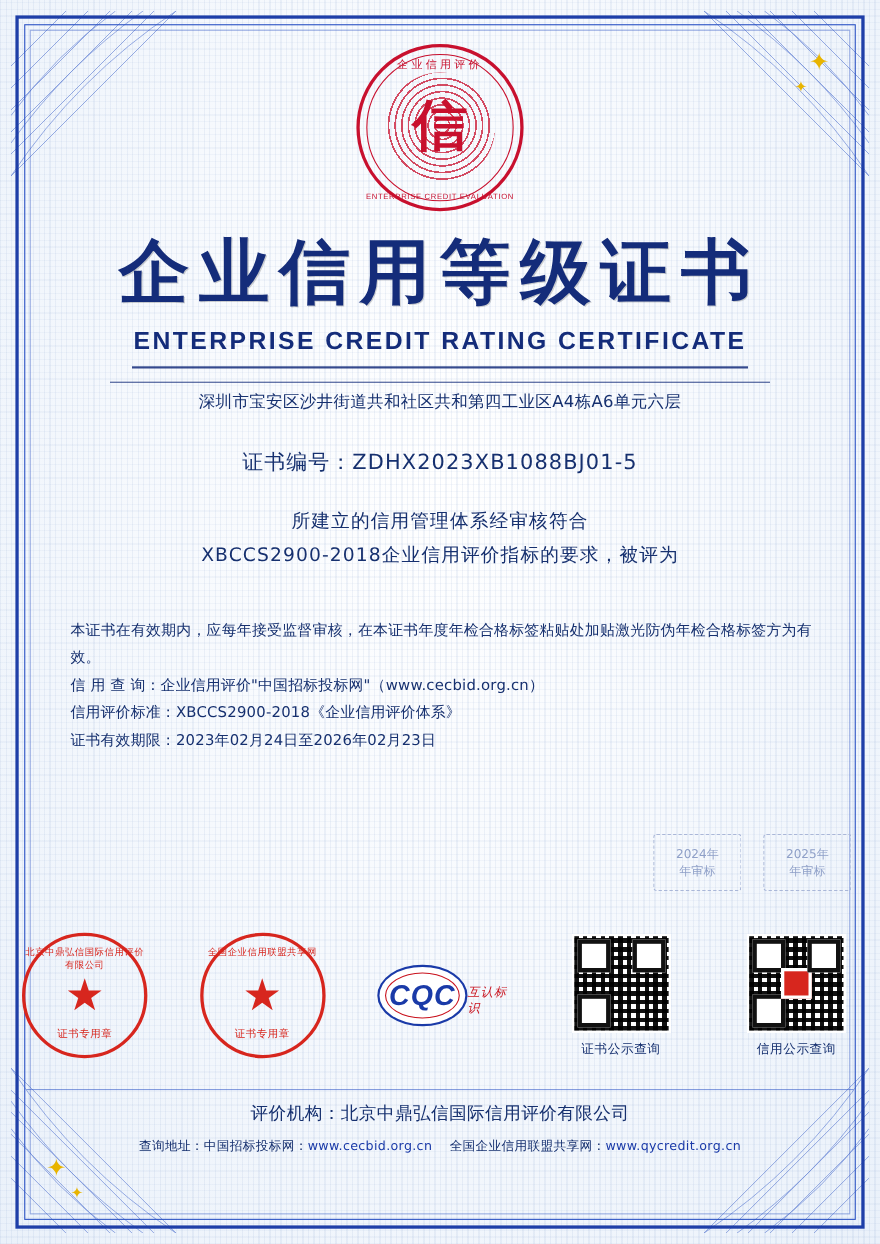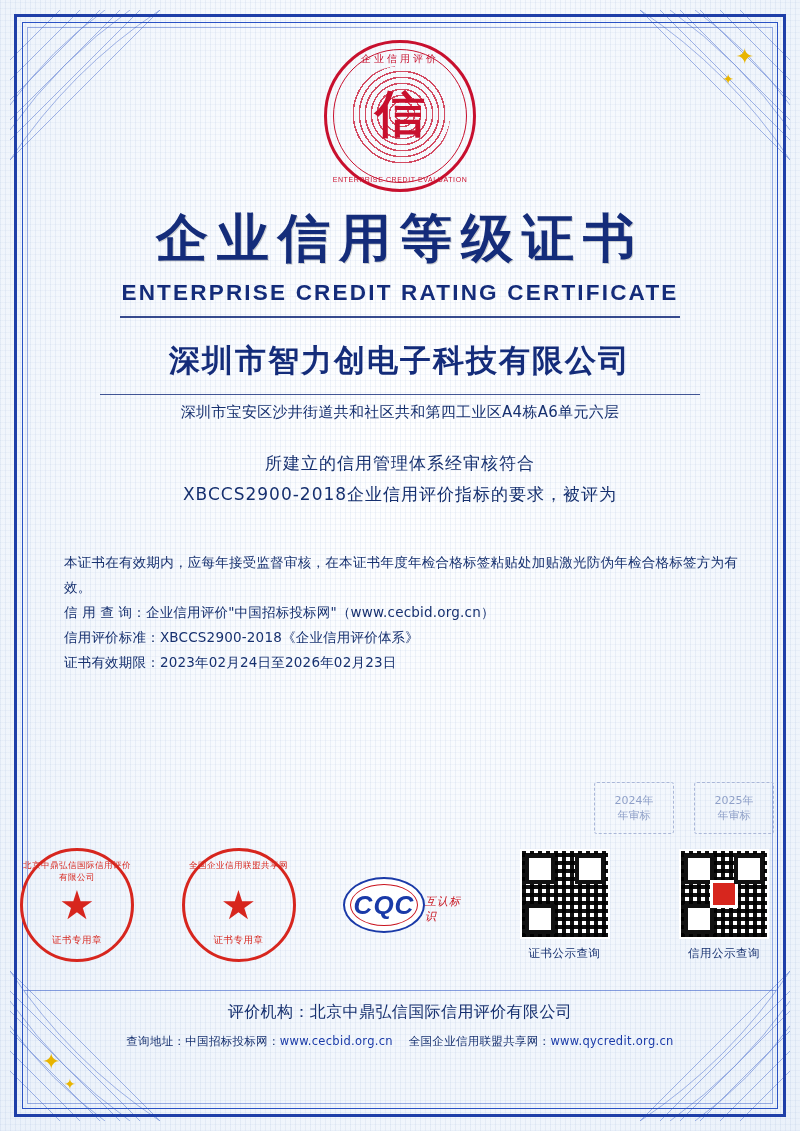--- a/index.html
+++ b/index.html
@@ -68,21 +68,21 @@
   }
   .emblem .arc-top,.emblem .arc-bot{
     position:absolute;left:0;right:0;text-align:center;color:#c8102e;
   }
   .emblem .arc-top{top:12px;font-size:10px;letter-spacing:3px;}
   .emblem .arc-bot{bottom:9px;font-size:7px;letter-spacing:.6px;}
 
   
   .title-cn{
     margin-top:12px;text-align:center;
-    font-size:52px;font-weight:700;letter-spacing:9px;
+    font-size:64px;font-weight:700;letter-spacing:9px;
     color:#142c7a;
     font-family:Liberation Serif, serif;
     text-shadow:1px 1px 0 rgba(0,0,0,.18);
   }
   .title-en{
     margin-top:6px;text-align:center;
     font-size:22.5px;font-weight:700;letter-spacing:2.2px;
     color:#142c7a;
   }
   .rule{
@@ -122,21 +122,21 @@
   .notes{
     margin:40px 22px 0 24px;color:#16306f;
     font-size:13.5px;line-height:25px;letter-spacing:.2px;
     font-family:"DejaVu Sans","Liberation Sans",sans-serif;
     position:relative;z-index:2;
   }
   .notes .l1{text-align:justify;}
 
   
   .year-boxes{
-    position:absolute;right:26px;top:782px;display:flex;gap:20px;z-index:1;
+    position:absolute;right:26px;top:758px;display:flex;gap:20px;z-index:1;
   }
   .ybox{
     width:78px;height:50px;border:1px dashed #aab7d8;border-radius:3px;
     color:#8fa0c8;font-size:11px;line-height:15px;text-align:center;
     display:flex;flex-direction:column;justify-content:center;
     font-family:"DejaVu Sans","Liberation Sans",sans-serif;
   }
 
   
   .seals{
@@ -302,24 +302,26 @@
       <div class="fingerprint"></div>
       <div class="arc-top">企业信用评价</div>
       <div class="char">信</div>
       <div class="arc-bot">ENTERPRISE CREDIT EVALUATION</div>
     </div>
 
     <div class="title-cn">企业信用等级证书</div>
     <div class="title-en">ENTERPRISE CREDIT RATING CERTIFICATE</div>
     <div class="rule"></div>
 
-    <div class="company">深圳市智力创电子科技有限公司</div>
     <div class="company-rule"></div>
     <div class="address">深圳市宝安区沙井街道共和社区共和第四工业区A4栋A6单元六层</div>
 
+    <div class="certno">
+      <span>证书编号：</span><span>ZDHX2023XB1088BJ01-5</span>
+    </div>
 
     <div class="statement">
       <div>所建立的信用管理体系经审核符合</div>
       <div>XBCCS2900-2018企业信用评价指标的要求，被评为</div>
     </div>
 
 
     <div class="notes">
       <div class="l1">本证书在有效期内，应每年接受监督审核，在本证书年度年检合格标签粘贴处加贴激光防伪年检合格标签方为有效。</div>
       <div>信 用 查 询：企业信用评价"中国招标投标网"（www.cecbid.org.cn）</div>

